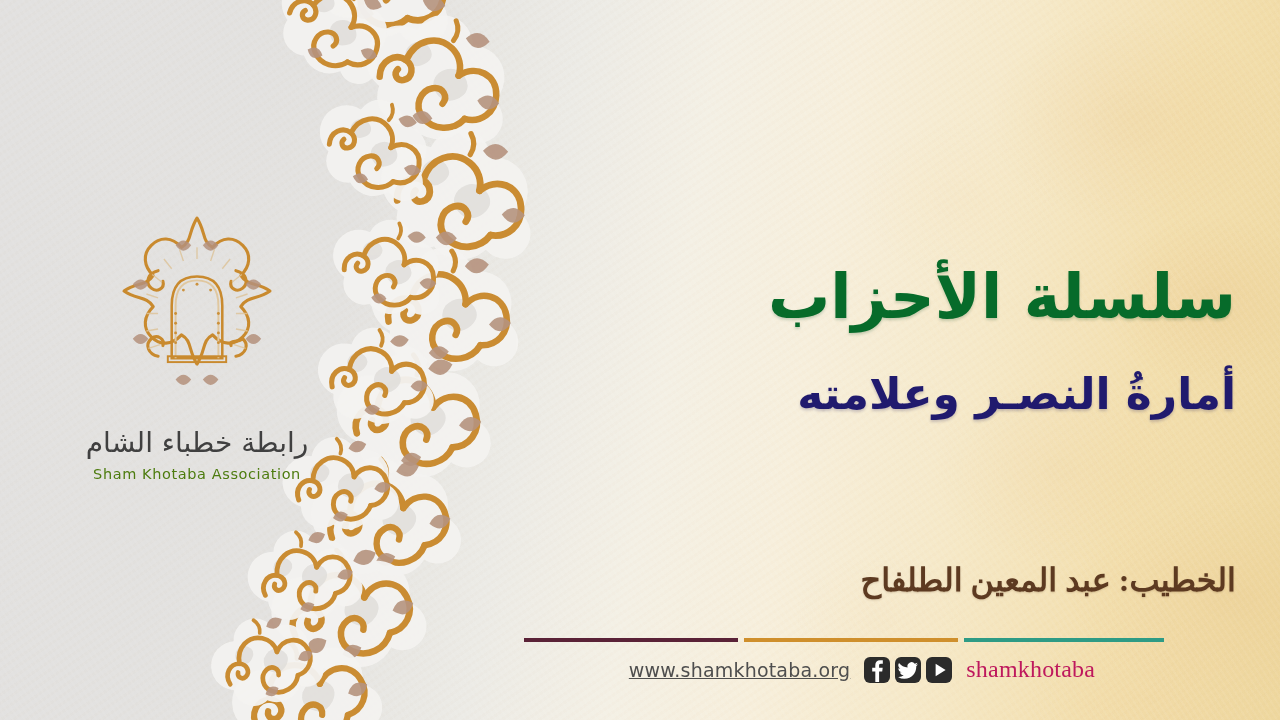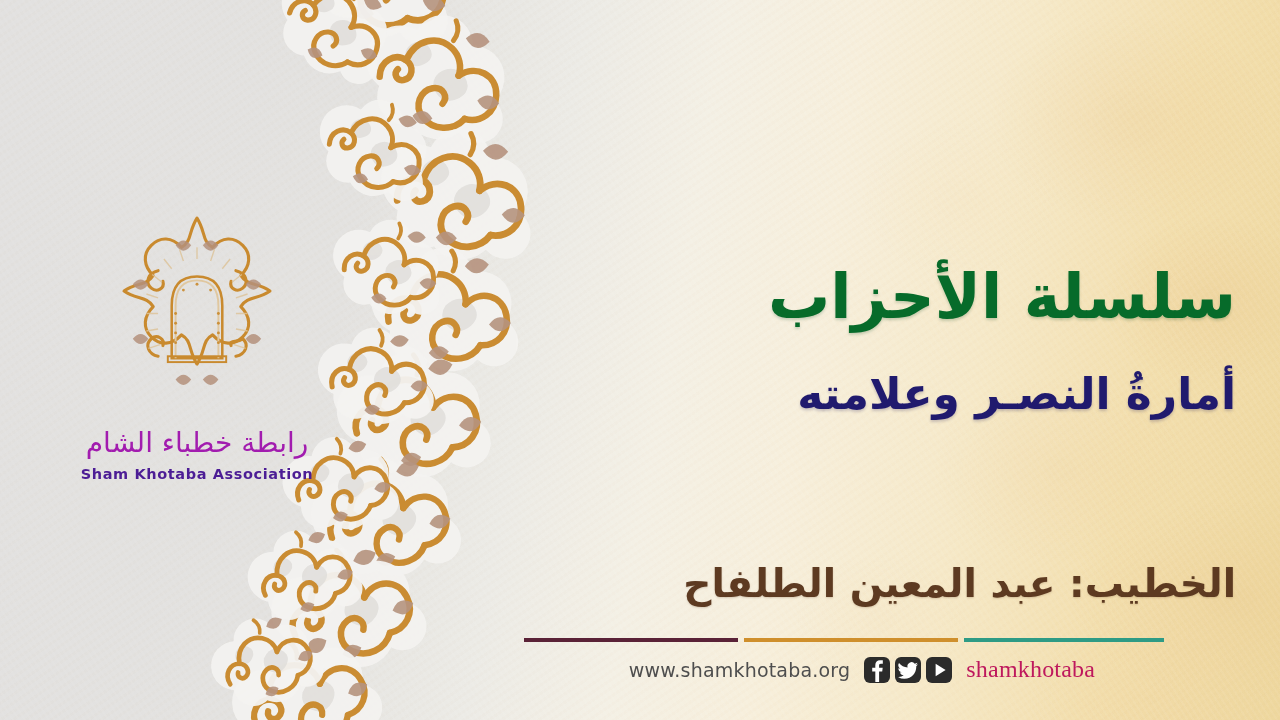--- a/index.html
+++ b/index.html
@@ -71,31 +71,31 @@
     top: 212px;
     width: 278px;
     text-align: center;
   }
   .logo-mark { width: 214px; height: 200px; margin: 0 auto; display:block; }
   .logo-ar {
     margin-top: 16px;
     font-family: "DejaVu Sans", "Liberation Sans", sans-serif;
     font-size: 28px;
     font-weight: 500;
-    color: #a21caf;
+    color: #404040;
     letter-spacing: 0px;
     line-height: 1.1;
     direction: rtl;
   }
   .logo-en {
     margin-top: 7px;
     font-family: "DejaVu Sans", "Liberation Sans", sans-serif;
     font-size: 14.5px;
-    font-weight: 700;
-    color: #4c1d95;
+    font-weight: 400;
+    color: #4d7c0f;
     letter-spacing: .6px;
     direction: ltr;
   }
 
   
   .content {
     position: absolute;
     right: 44px;
     top: 0;
     width: 860px;
@@ -137,26 +137,27 @@
     color: #201a6e;
     line-height: 1.14;
     white-space: nowrap;
     text-shadow: 0 2px 3px rgba(20,15,80,.20);
   }
 
   .speaker {
     position: absolute;
     right: 0;
     top: 562px;
-    font-size: 39px;
+    font-size: 32px;
     font-weight: bold;
     color: #5d3a21;
     line-height: 1.15;
     white-space: nowrap;
     text-shadow: 0 1px 2px rgba(90,55,25,.20);
+    font-family: Liberation Serif, serif;
   }
 
   
   .footer {
     position: absolute;
     left: 524px;
     top: 638px;
     width: 640px;
     direction: ltr;
   }
@@ -179,20 +180,21 @@
     gap: 14px;
     margin-top: 14px;
     padding-left: 36px;
   }
   .site-url {
     font-family: "DejaVu Sans", "Liberation Sans", sans-serif;
     font-size: 19px;
     color: #4e4e4e;
     letter-spacing: .2px;
     white-space: nowrap;
+    text-decoration: underline;
   }
   .social-icons {
     display: flex;
     gap: 5px;
     align-items: center;
   }
   .sicon {
     width: 26px;
     height: 26px;
     border-radius: 6px;

